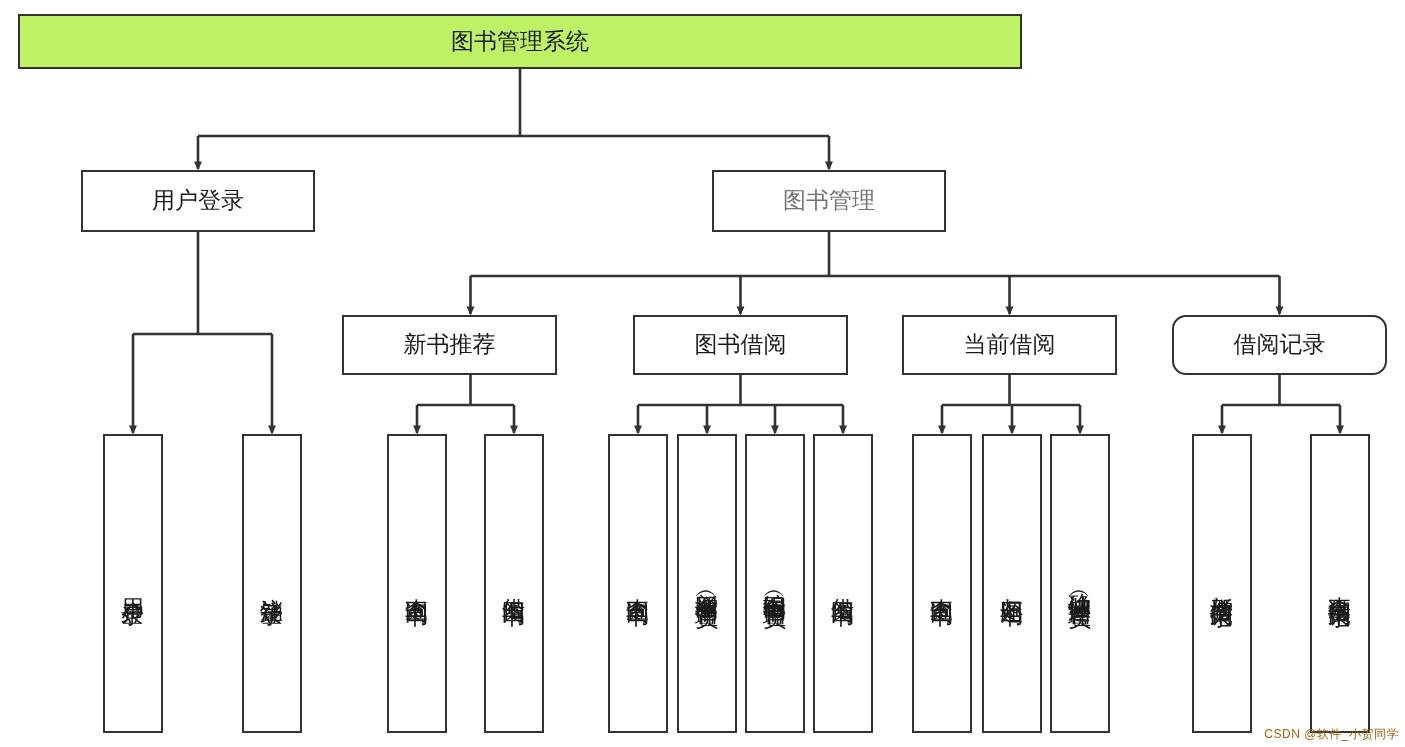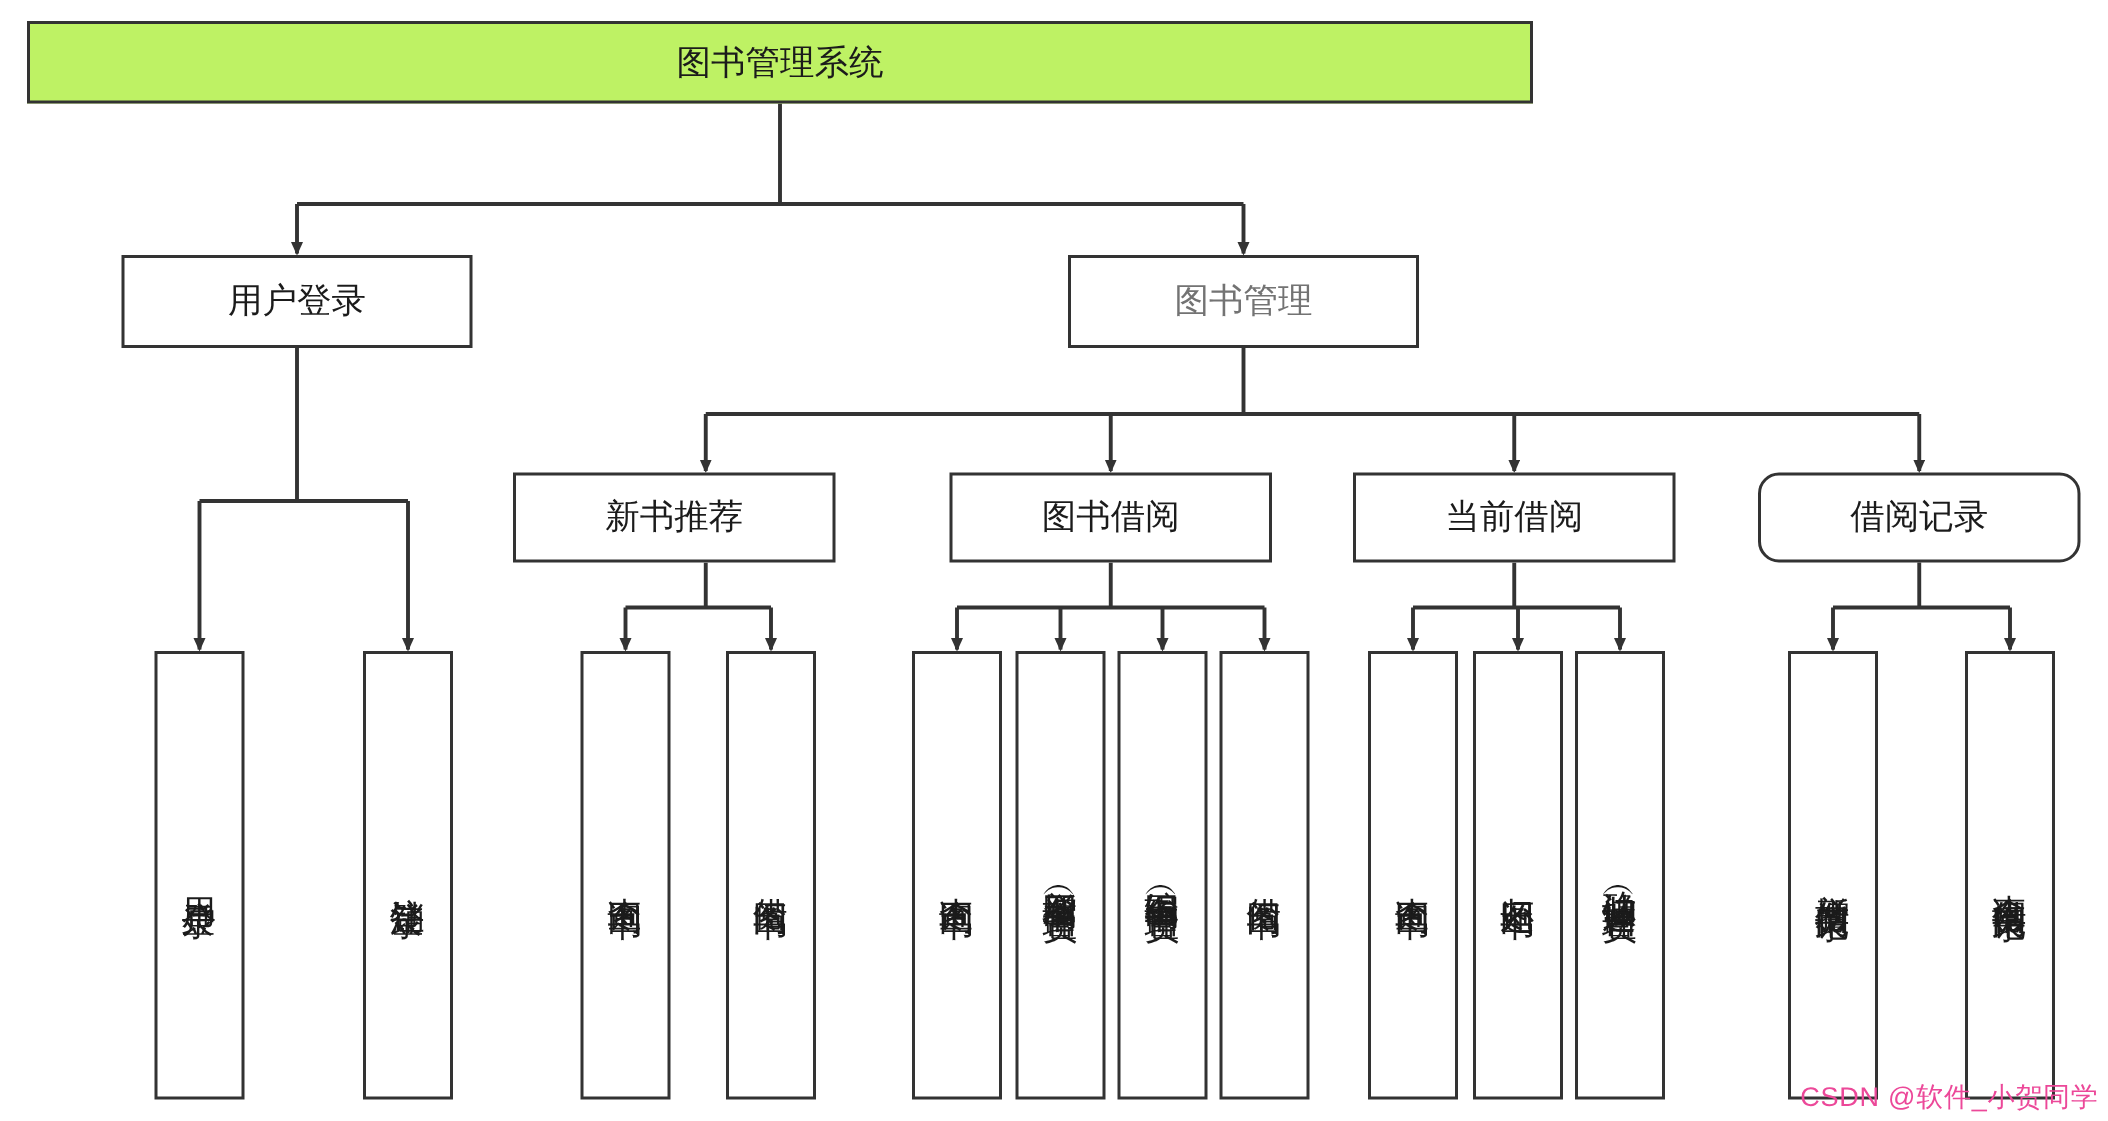--- a/index.html
+++ b/index.html
@@ -53,22 +53,22 @@
     writing-mode: vertical-rl;
     text-orientation: upright;
     font-size: 23px;
     letter-spacing: 2px;
     line-height: 1.05;
   }
   .watermark {
     position: absolute;
     right: 6px;
     bottom: 4px;
-    font-size: 18px;
-    color: #ec4899;
+    font-size: 12px;
+    color: #a16207;
     white-space: nowrap;
     letter-spacing: 0.5px;
   }
 </style>
 </head>
 <body>
 
 <div id="diagram-root">
   <svg class="edges" viewBox="0 0 1405 747" xmlns="http://www.w3.org/2000/svg">
     <defs>

